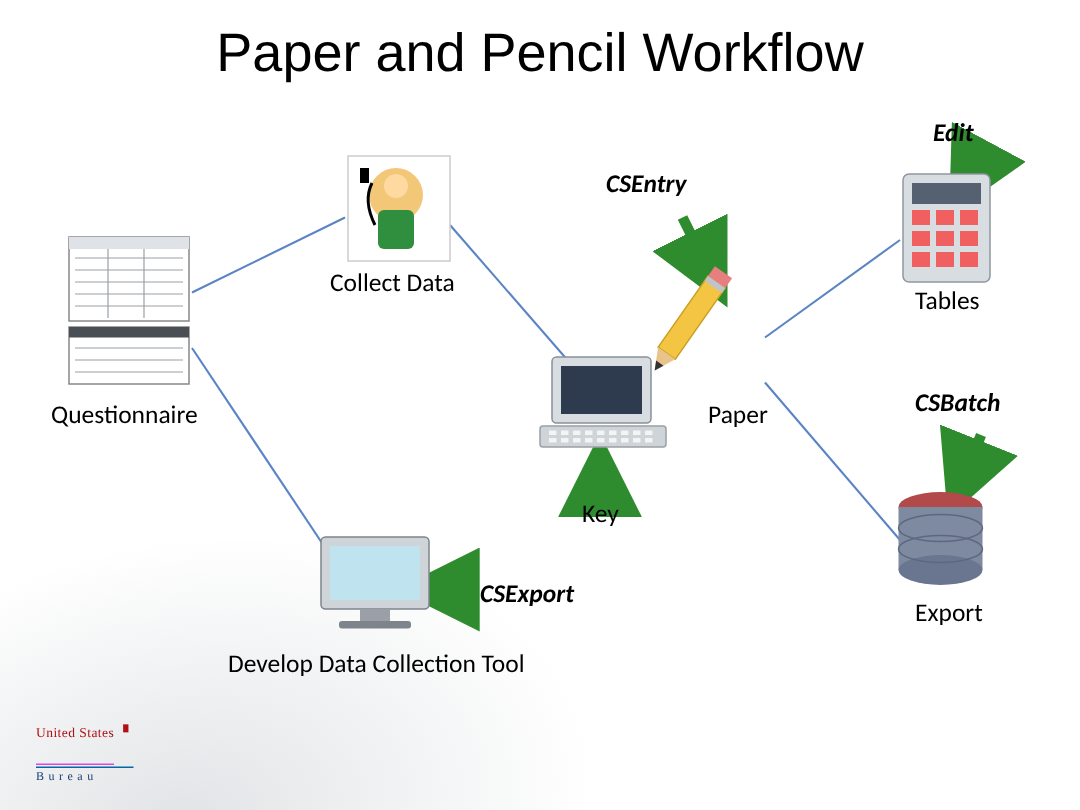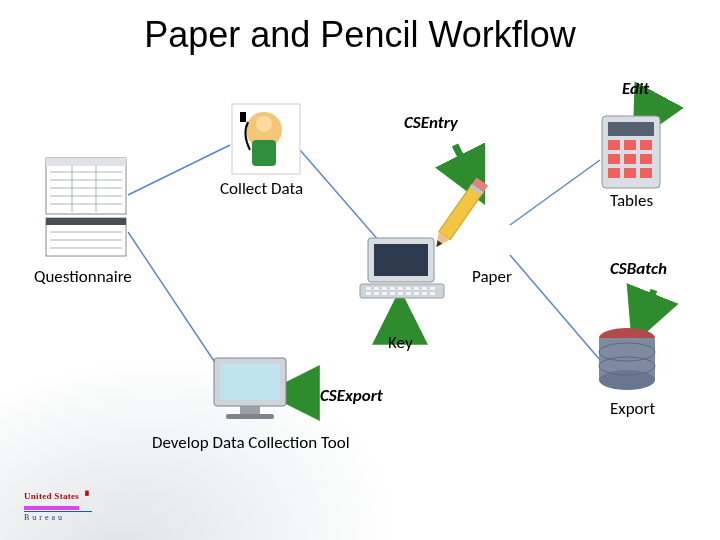--- a/index.html
+++ b/index.html
@@ -47,25 +47,25 @@
   
   .logo {
     position: absolute;
     left: 24px;
     bottom: 18px;
     font-family: Georgia, "Times New Roman", serif;
   }
   .logo .us {
     font-size: 9px;
     color: #b01116;
-    font-weight: 700;
+    font-weight: 400;
     letter-spacing: 0.3px;
-    border-bottom: 4px solid #d946ef;
+    border-bottom: 1px solid #d946ef;
     display: inline-block;
-    padding-bottom: 5px;
+    padding-bottom: 16px;
   }
   .logo .flag {
     display: inline-block;
     font-size: 9px;
     margin-left: 2px;
     color: #b01116;
   }
   .logo .census {
     font-size: 20px;
     font-weight: 700;

